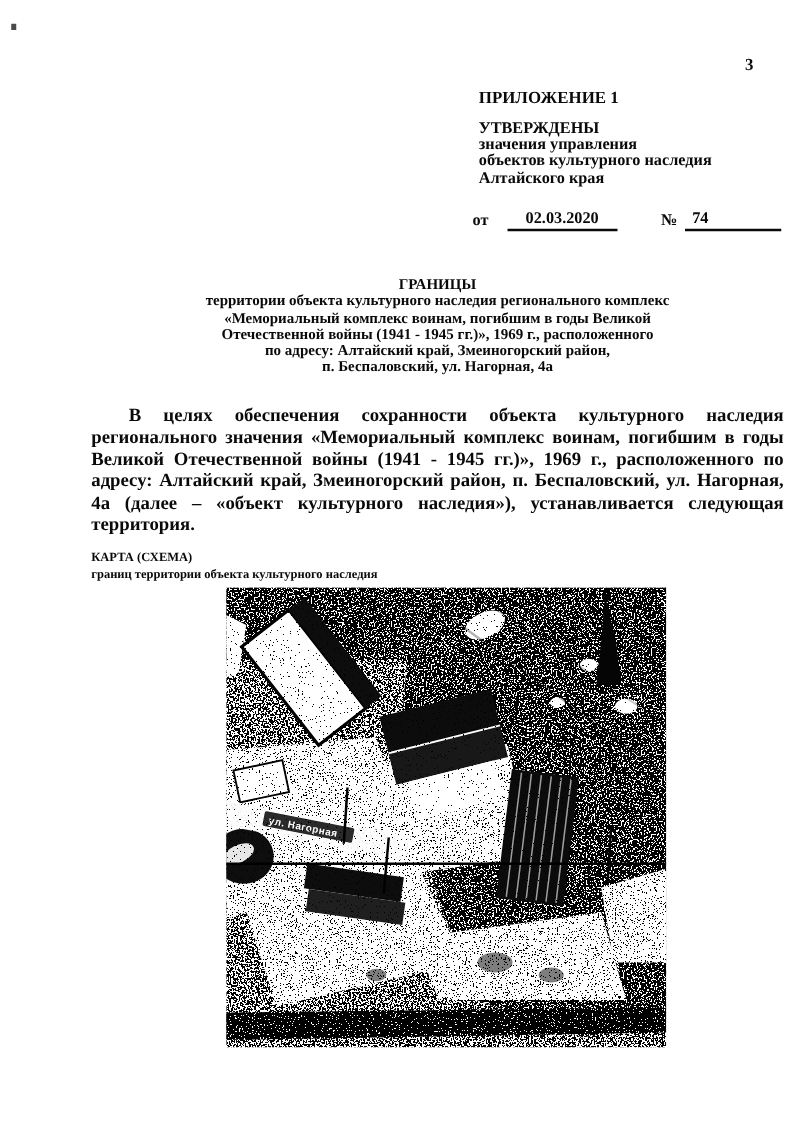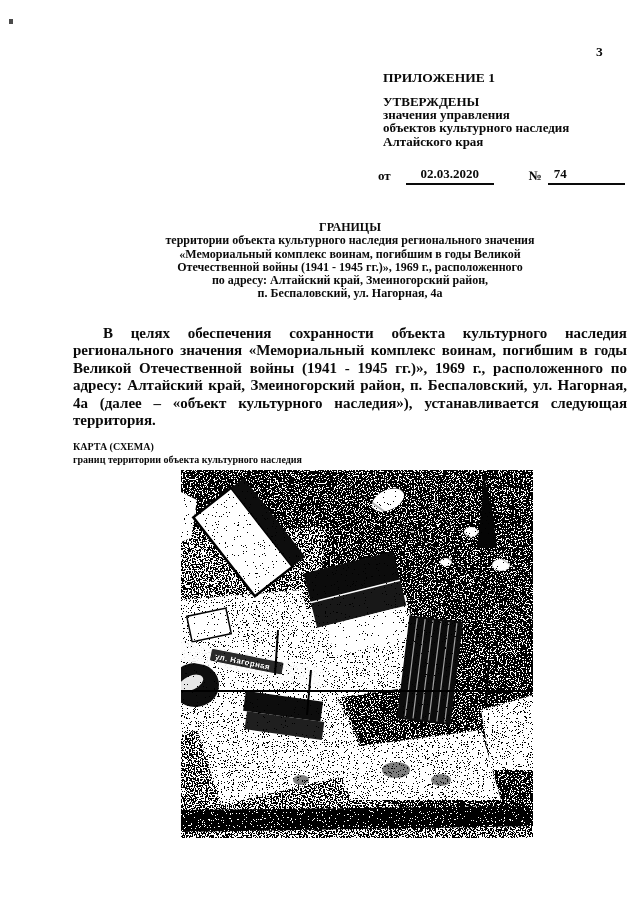--- a/index.html
+++ b/index.html
@@ -47,21 +47,21 @@
 
   <div class="order">
     <span>от</span>
     <span class="u u-date">02.03.2020</span>
     <span class="nsign">№</span>
     <span class="u u-num">74</span>
   </div>
 
   <div class="title-block">
     <div>ГРАНИЦЫ</div>
-    <div>территории объекта культурного наследия регионального значения</div>
+    <div>территории объекта культурного наследия регионального комплекс</div>
     <div>«Мемориальный комплекс воинам, погибшим в годы Великой</div>
     <div>Отечественной войны (1941 - 1945 гг.)», 1969 г., расположенного</div>
     <div>по адресу: Алтайский край, Змеиногорский район,</div>
     <div>п. Беспаловский, ул. Нагорная, 4а</div>
   </div>
 
   <div class="body-par">В целях обеспечения сохранности объекта культурного наследия регионального значения «Мемориальный комплекс воинам, погибшим в годы Великой Отечественной войны (1941 - 1945 гг.)», 1969 г., расположенного по адресу: Алтайский край, Змеиногорский район, п. Беспаловский, ул. Нагорная, 4а (далее – «объект культурного наследия»), устанавливается следующая территория.</div>
 
   <div class="map-head">
     <div>КАРТА (СХЕМА)</div>

